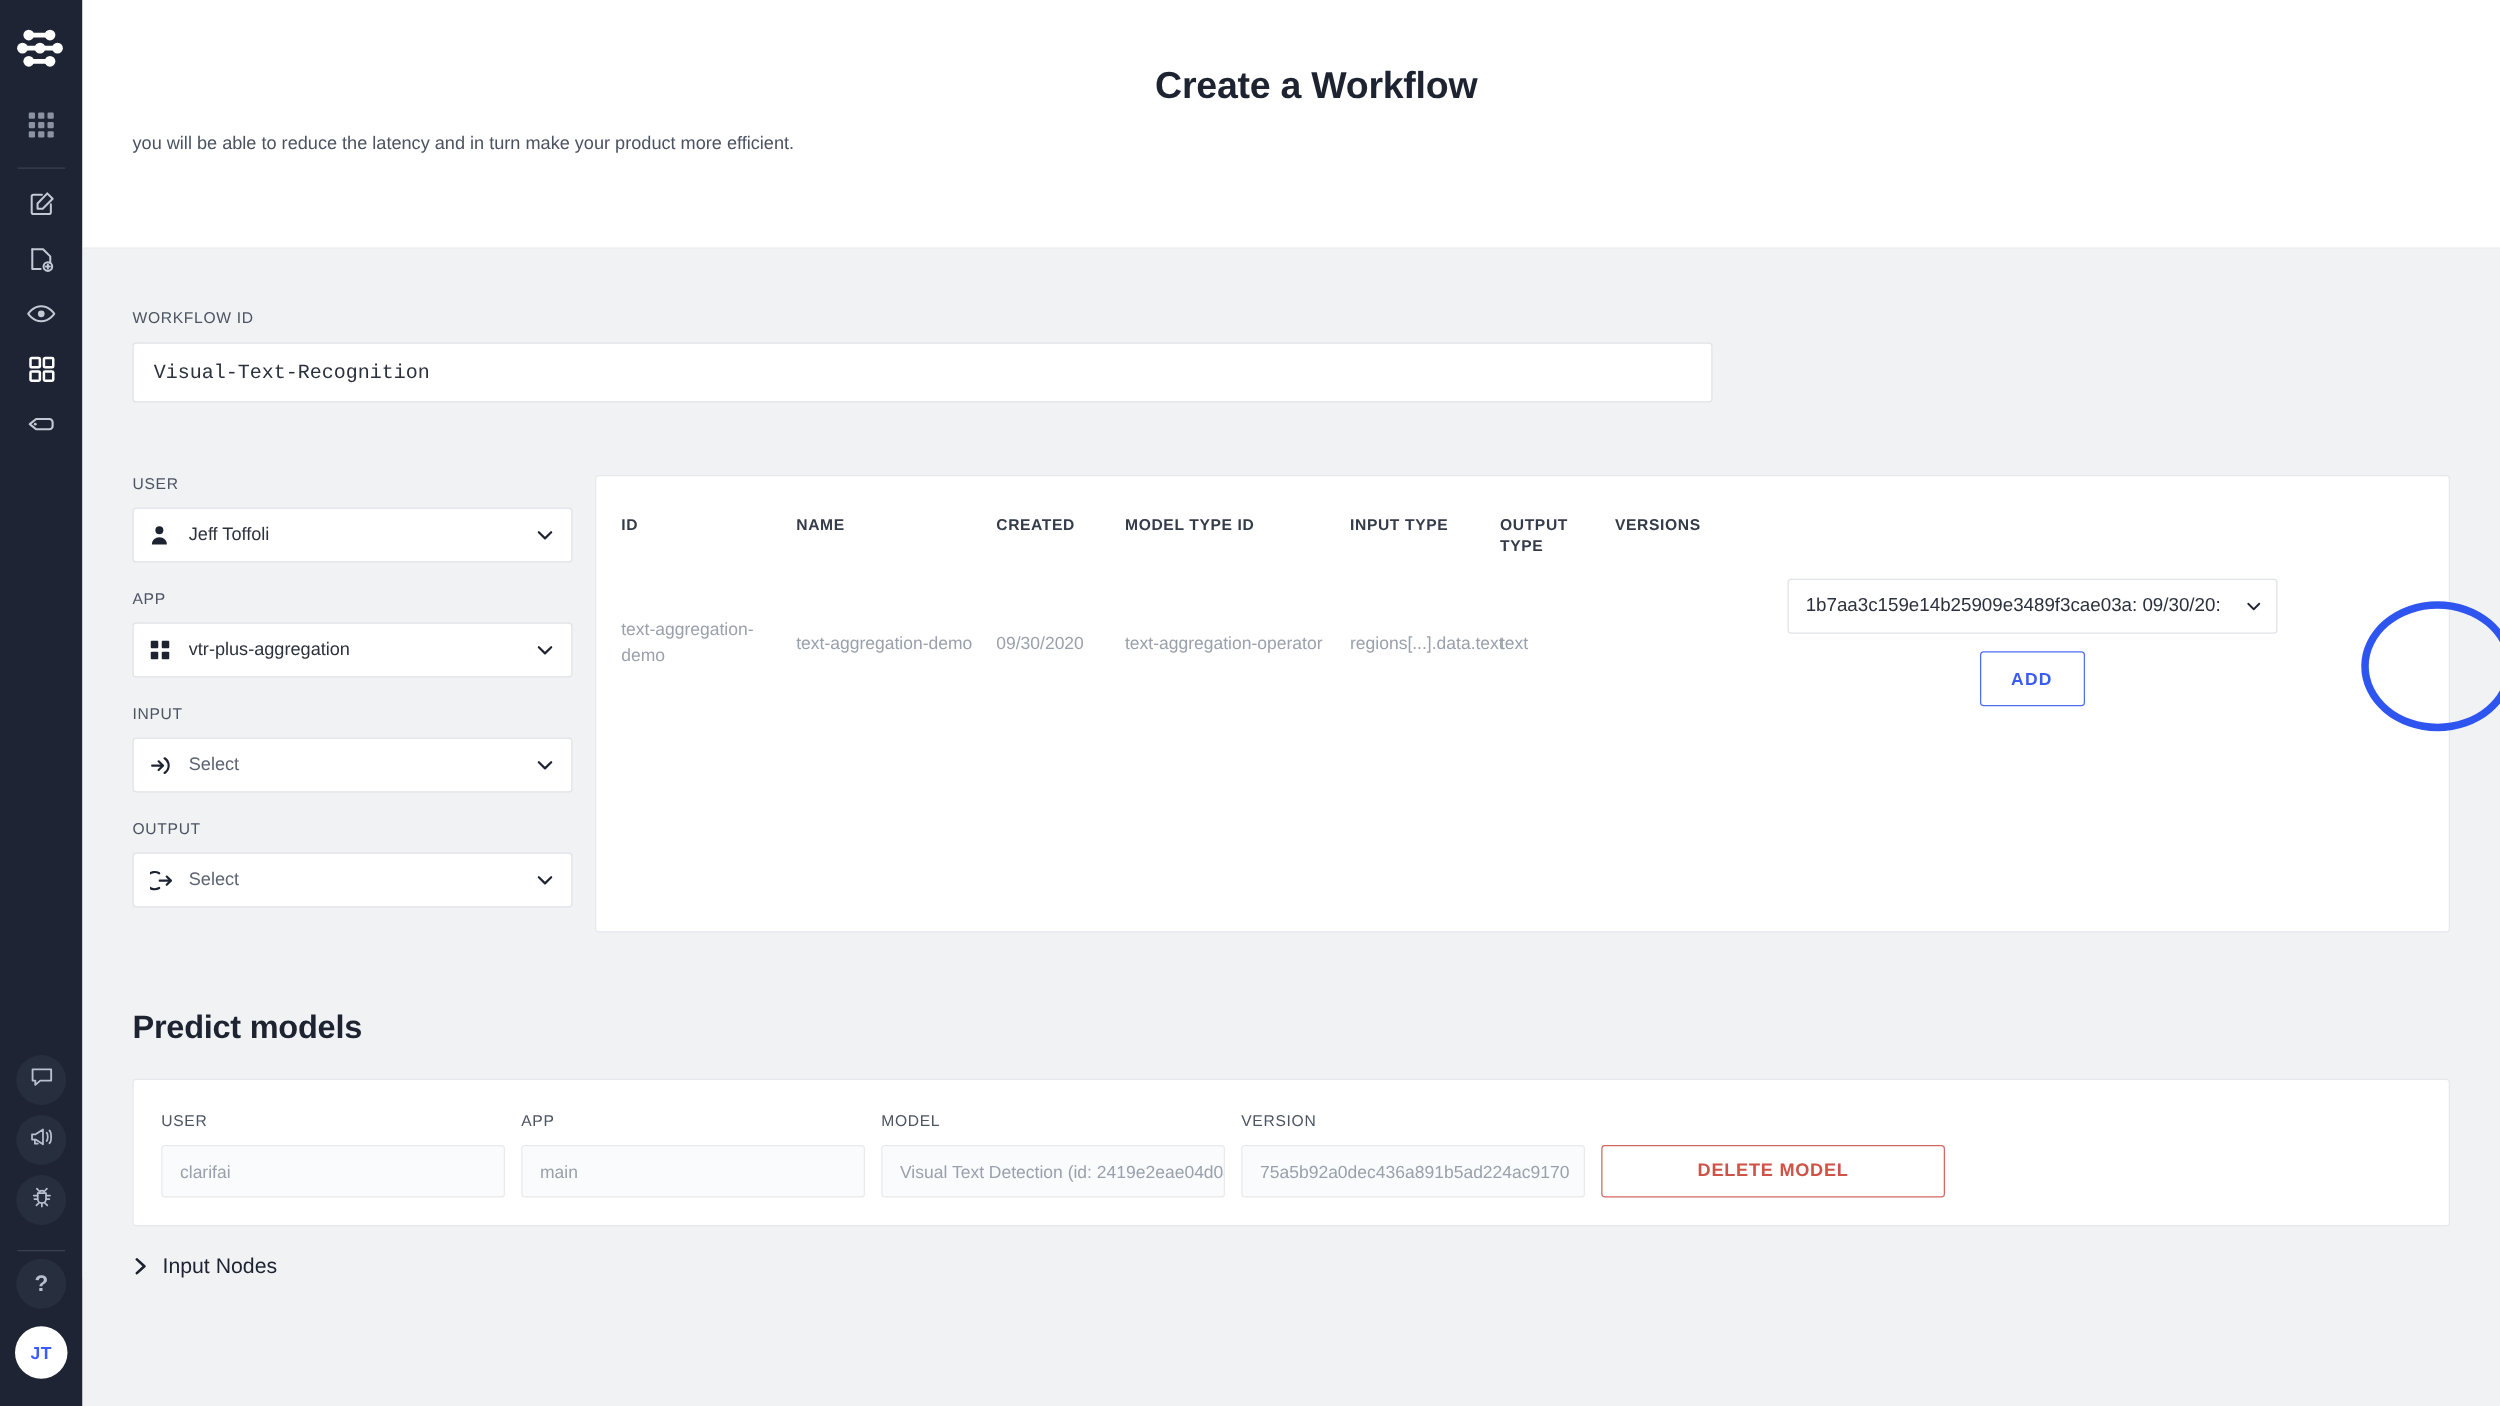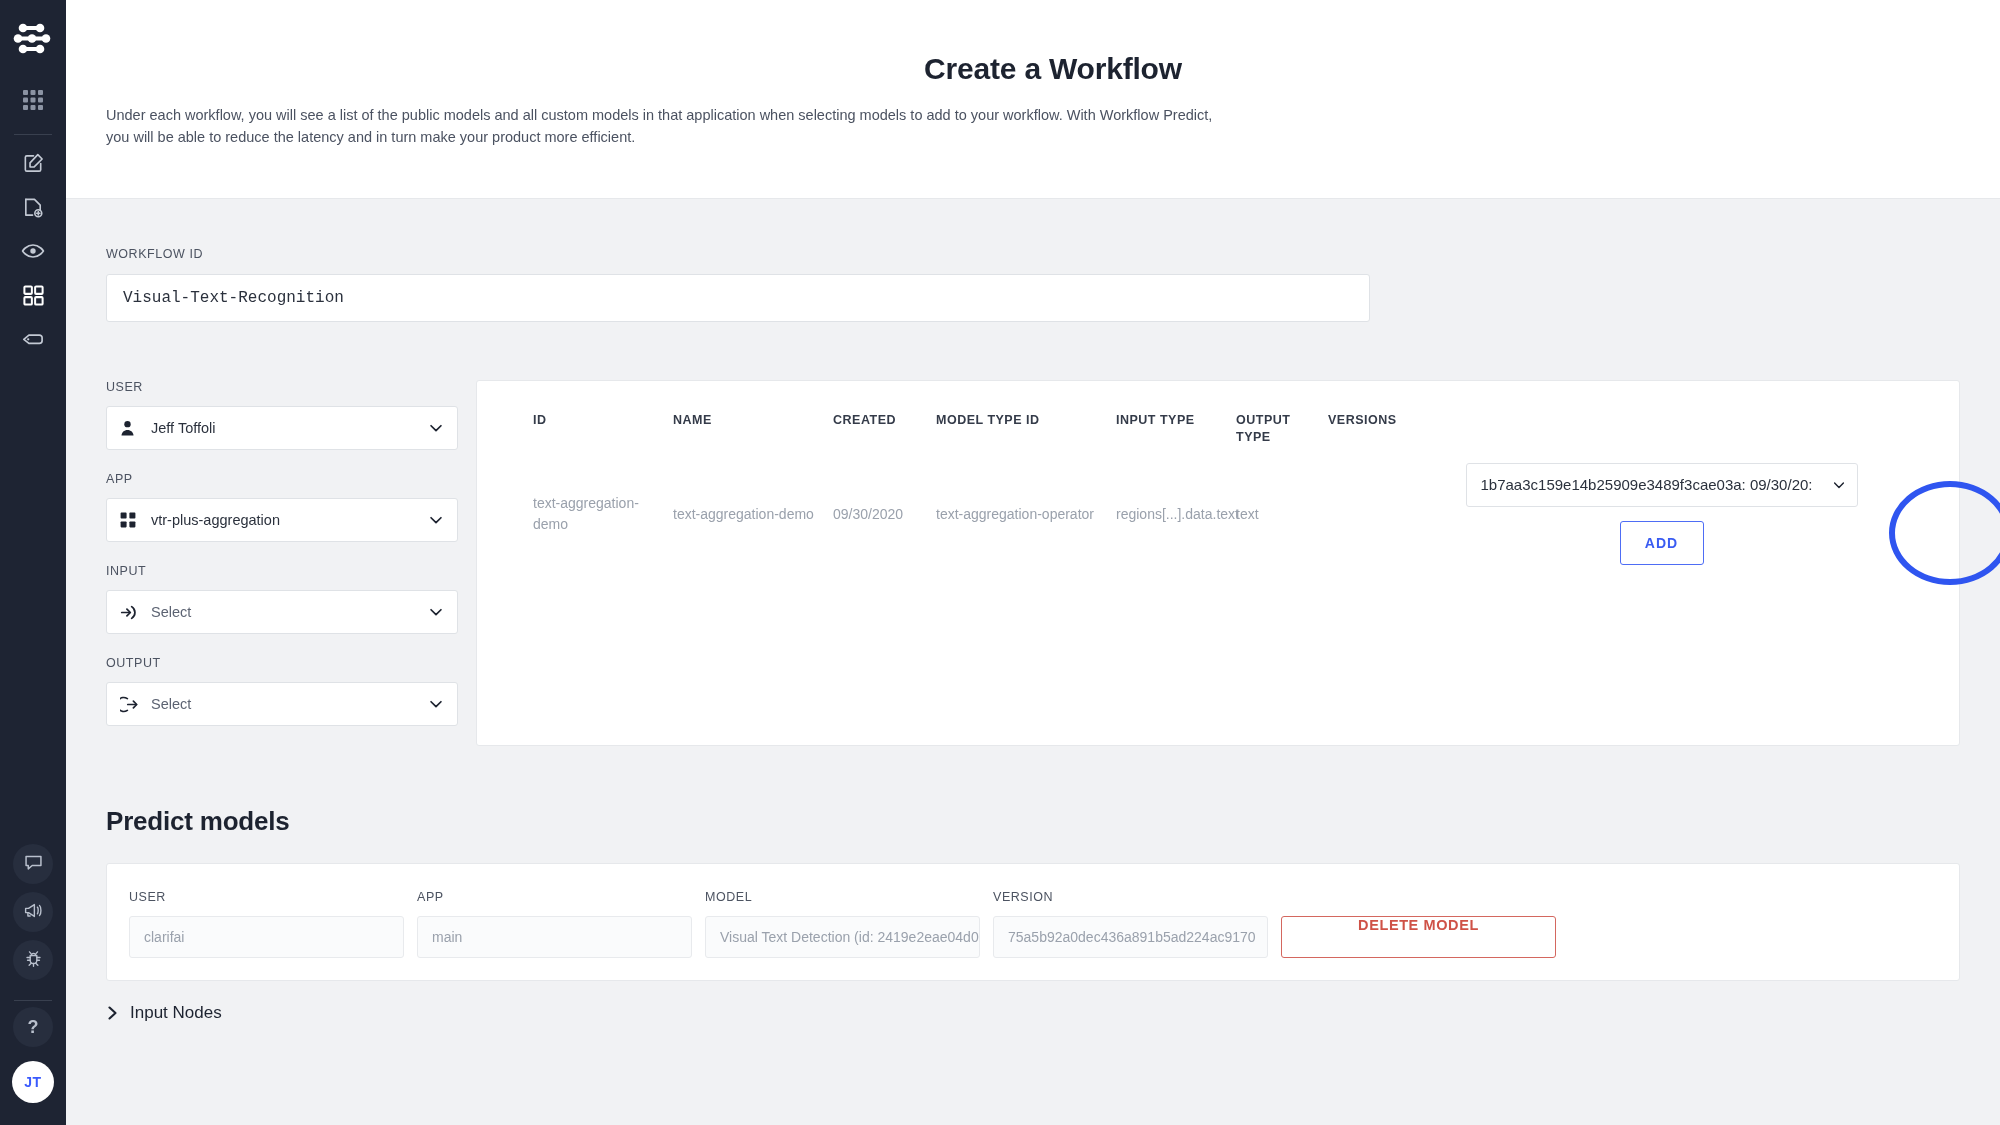--- a/index.html
+++ b/index.html
@@ -112,21 +112,21 @@
   .table-card {
     margin-left: 18px;
     flex: 1 1 auto;
     background: #fff;
     border: 1px solid #e6e8eb;
     border-radius: 3px;
     height: 366px;
     position: relative;
     overflow: hidden;
   }
-  table.models { width: 100%; border-collapse: collapse; table-layout: fixed; margin-left: 36px; }
+  table.models { width: 100%; border-collapse: collapse; table-layout: fixed; }
   table.models th {
     text-align: left;
     font-size: 12.5px; font-weight: 700; color: #343b49;
     letter-spacing: .5px; text-transform: uppercase;
     padding: 31px 0 0 0;
     vertical-align: top;
     line-height: 1.32;
   }
   table.models td {
     font-size: 14px; color: #9aa1ac;
@@ -196,21 +196,21 @@
     height: 42px; width: 275px;
     border: 1px solid #e8eaed; border-radius: 3px; background: #fafbfc;
     display: flex; align-items: center; padding: 0 14px;
     font-size: 14px; color: #9aa1ac;
     overflow: hidden; white-space: nowrap;
   }
   .del-btn {
     height: 42px; width: 275px;
     border: 1px solid #d4675f; border-radius: 3px; background: #fff;
     color: #cf5247; font-size: 14.5px; font-weight: 700; letter-spacing: .6px;
-    display: flex; align-items: flex-start; justify-content: center;
+    display: flex; align-items: center; justify-content: center;
     cursor: pointer; margin-top: 0;
   }
   .sm-col.act { display: flex; align-items: flex-end; }
 
   .input-nodes {
     padding: 22px 40px 0 40px;
     display: flex; align-items: center; gap: 10px;
     font-size: 17px; color: #1d2330;
   }
   .input-nodes .chevr { color: #1d2330; display:flex; align-items:center; }
@@ -343,21 +343,20 @@
       <span>JT</span>
     </div>
   </div>
 
   <div class="main">
 
     <div class="top-white">
       <div class="pad-l">
         <h1 class="page-title">Create a Workflow</h1>
         <div class="page-desc">
-          <div>Under each workflow, you will see a list of the public models and all custom models in that application when selecting models to add to your workflow. With Workflow Predict,</div>
           <div>you will be able to reduce the latency and in turn make your product more efficient.</div>
         </div>
       </div>
     </div>
 
     <div class="body-area">
 
       <div class="wf-block">
         <div class="field-label">WORKFLOW ID</div>
         <div class="wf-input">

